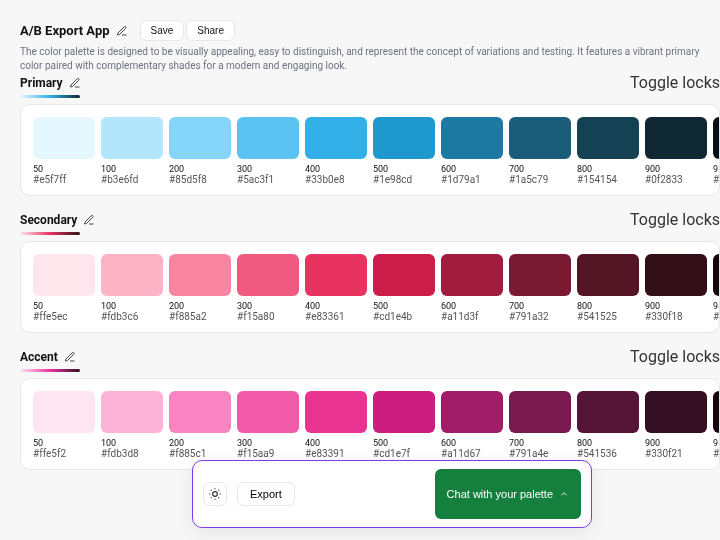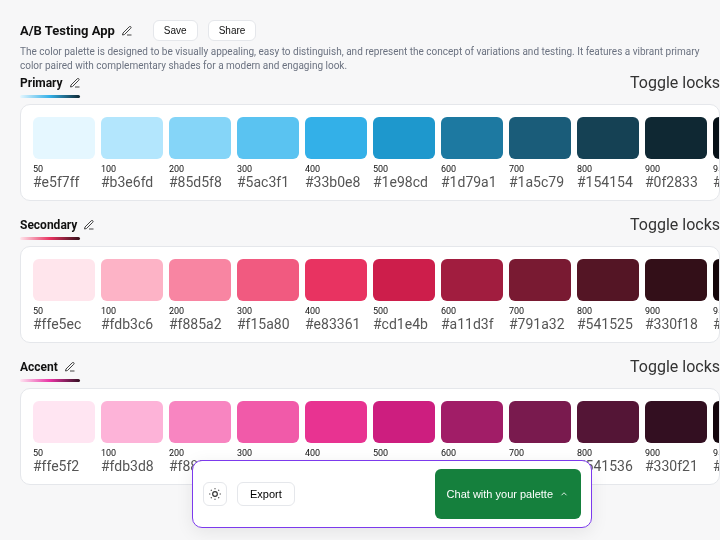--- a/index.html
+++ b/index.html
@@ -12,21 +12,21 @@
     height: 540px;
     overflow: hidden;
   }
   .page { padding: 20px 0 0 20px; }
   .header { margin-bottom: 18px; }
   .header h1 { font-size: 18px; font-weight: 700; letter-spacing: -0.2px; }
   .header p { font-size: 11px; color: #6b7280; margin-top: 2px; }
   .titlebar { display: flex; align-items: center; gap: 6px; margin-bottom: 4px; }
   .app-title { font-size: 13px; font-weight: 700; }
   .edit-icon { width: 12px; height: 12px; color: #444; cursor: pointer; }
-  .btns { display: flex; gap: 10px; margin-left: 14px; }
+  .btns { display: flex; gap: 2px; margin-left: 6px; }
   .btn {
     font-size: 10px;
     padding: 4px 10px;
     border: 1px solid #e5e7eb;
     border-radius: 6px;
     background: #fff;
     cursor: pointer;
     color: #111;
   }
   .desc { font-size: 10px; color: #6b7280; line-height: 1.4; margin-bottom: 0; max-width: 100%; }
@@ -39,21 +39,21 @@
     background: #fff;
     border: 1px solid #e5e7eb;
     border-radius: 10px;
     padding: 12px 12px 10px 12px;
     overflow: hidden;
   }
   .swatches { display: flex; gap: 6px; }
   .swatch { width: 62px; flex: 0 0 62px; }
   .chip { height: 42px; border-radius: 6px; margin-bottom: 5px; }
   .slabel { font-size: 9px; color: #111; }
-  .shex { font-size: 14px; color: #555; }
+  .shex { font-size: 10px; color: #555; }
   .bottom-bar {
     position: fixed;
     left: 192px;
     bottom: 12px;
     width: 400px;
     background: #fff;
     border: 1px solid #7c3aed;
     border-radius: 10px;
     padding: 8px 10px;
     display: flex;
@@ -76,21 +76,21 @@
     display: flex; align-items: center; gap: 6px;
   }
   .chev { width: 10px; height: 10px; }
 </style>
 </head>
 <body>
 
 <div class="page">
 
   <div class="titlebar">
-    <span class="app-title">A/B Testing App</span>
+    <span class="app-title">A/B Export App</span>
     <svg class="edit-icon" viewBox="0 0 24 24" fill="none" stroke="currentColor" stroke-width="2">
         <path d="M12 20h9"></path>
         <path d="M16.5 3.5a2.1 2.1 0 1 1 3 3L7 19l-4 1 1-4 12.5-12.5z"></path>
       </svg>
     <div class="btns">
       <button class="btn">Save</button>
       <button class="btn">Share</button>
     </div>
   </div>
   <p class="desc">The color palette is designed to be visually appealing, easy to distinguish, and represent the concept of variations and testing. It features a vibrant primary color paired with complementary shades for a modern and engaging look.</p>

